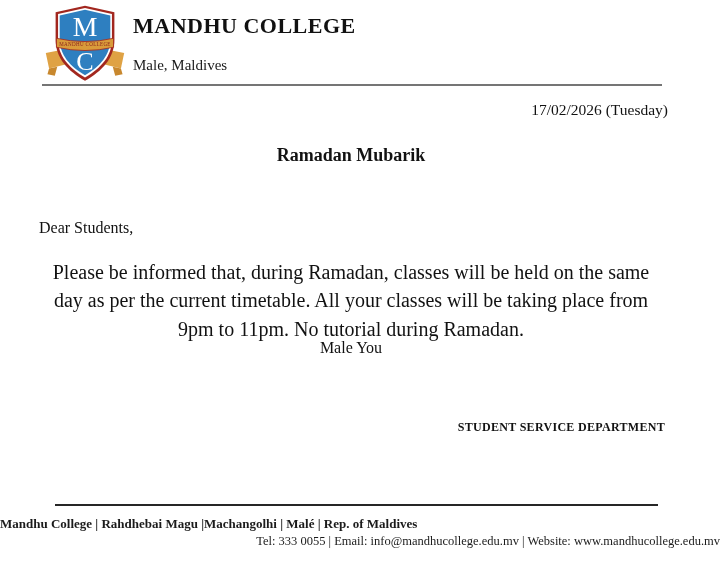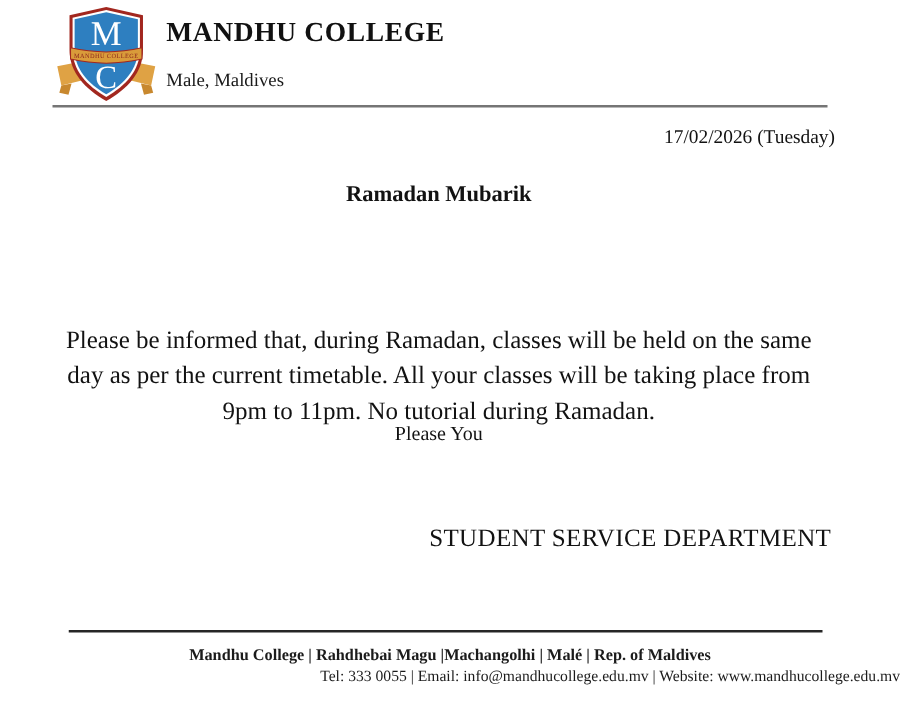--- a/index.html
+++ b/index.html
@@ -82,39 +82,38 @@
     left: 40px;
     width: 622px;
     top: 339px;
     text-align: center;
     font-size: 16px;
   }
   .signature {
     position: absolute;
     right: 55px;
     top: 420px;
-    font-size: 20px;
-    font-weight: normal;
+    font-size: 12px;
+    font-weight: bold;
     letter-spacing: 0.3px;
   }
 
   
   .footer-rule {
     position: absolute;
     left: 55px;
     right: 62px;
     top: 504px;
     border-top: 2px solid #262626;
   }
   .footer-line1 {
     position: absolute;
     left: 0;
     width: 720px;
     top: 516px;
-    text-align: center;
     font-size: 13px;
     font-weight: bold;
     color: #1b1b1b;
   }
   .footer-line2 {
     position: absolute;
     left: 0;
     width: 720px;
     top: 534px;
     text-align: right;
@@ -151,24 +150,25 @@
     <div class="college-name">MANDHU COLLEGE</div>
     <div class="college-location">Male, Maldives</div>
   </div>
 
   <div class="header-rule"></div>
 
   <div class="date-line">17/02/2026 (Tuesday)</div>
 
   <div class="letter-title">Ramadan Mubarik</div>
 
+  <div class="salutation">Dear Students,</div>
 
   <div class="body-paragraph">Please be informed that, during Ramadan, classes will be held on the same day as per the current timetable. All your classes will be taking place from 9pm to 11pm. No tutorial during Ramadan.</div>
 
-  <div class="closing">Please You</div>
+  <div class="closing">Male You</div>
 
   <div class="signature">STUDENT SERVICE DEPARTMENT</div>
 
   <div class="footer-rule"></div>
   <div class="footer-line1">Mandhu College | Rahdhebai Magu |Machangolhi | Malé | Rep. of Maldives</div>
   <div class="footer-line2">Tel: 333 0055 | Email: info@mandhucollege.edu.mv | Website: www.mandhucollege.edu.mv</div>
 
 </div>
 
 </body></html>

